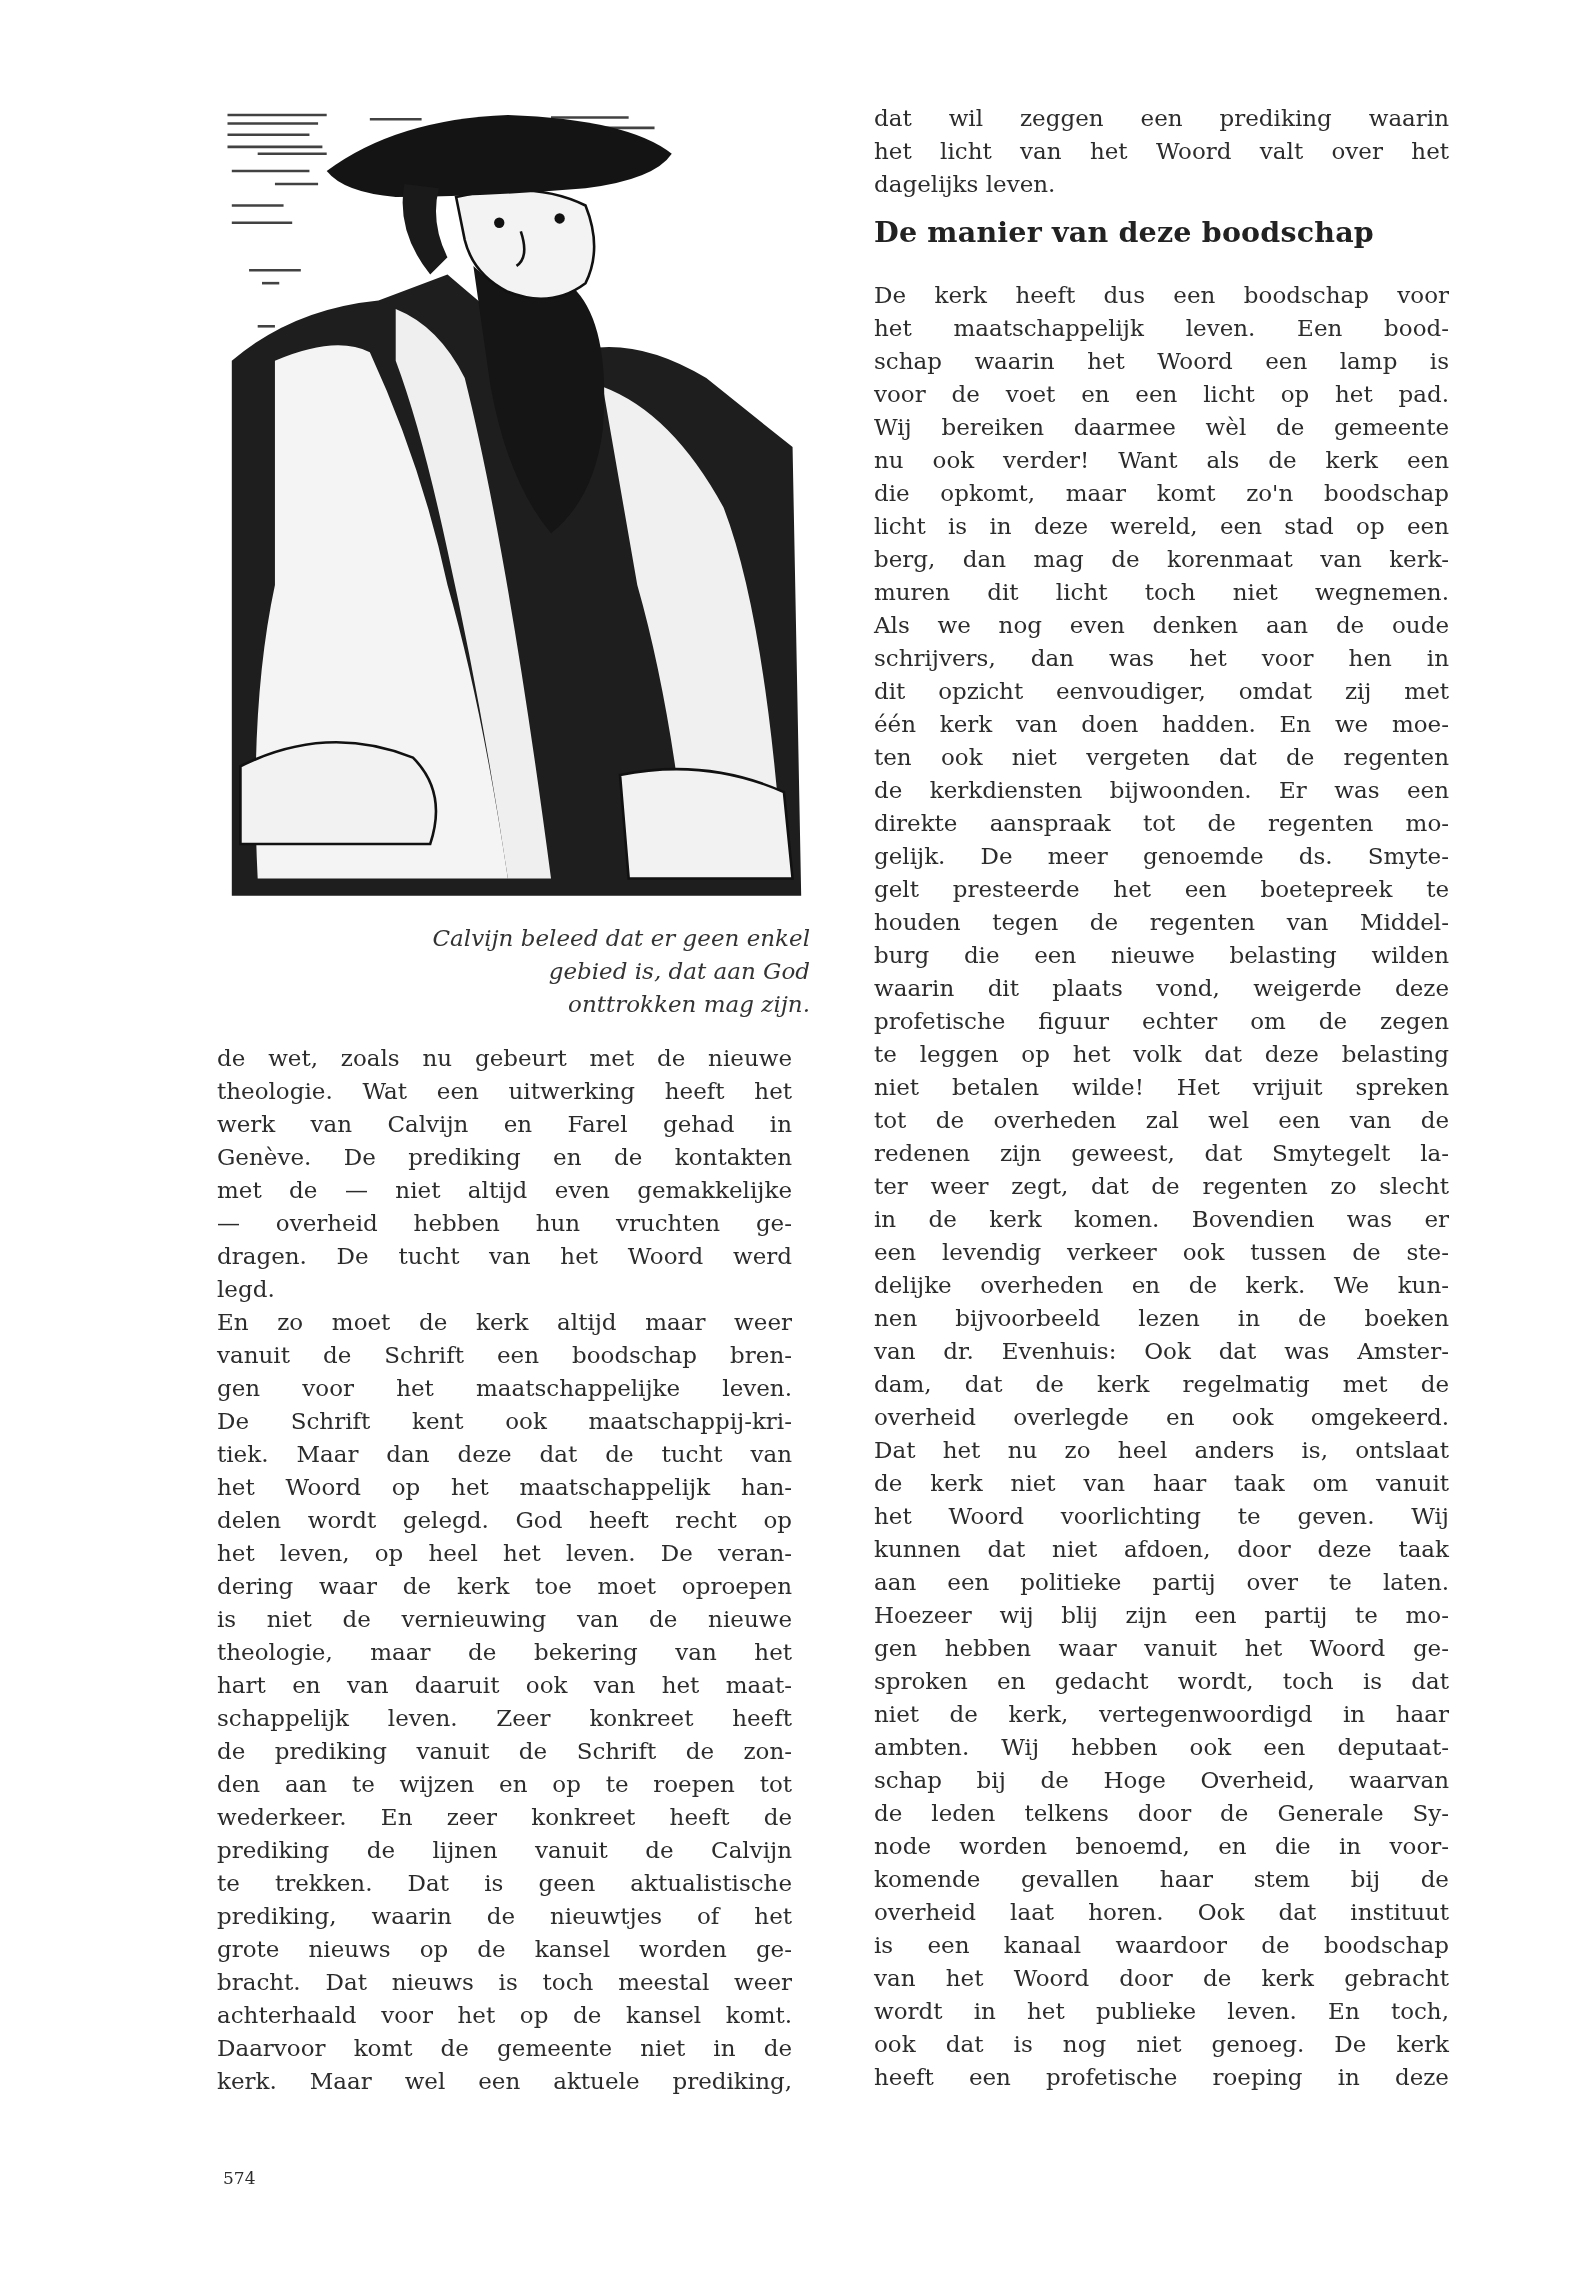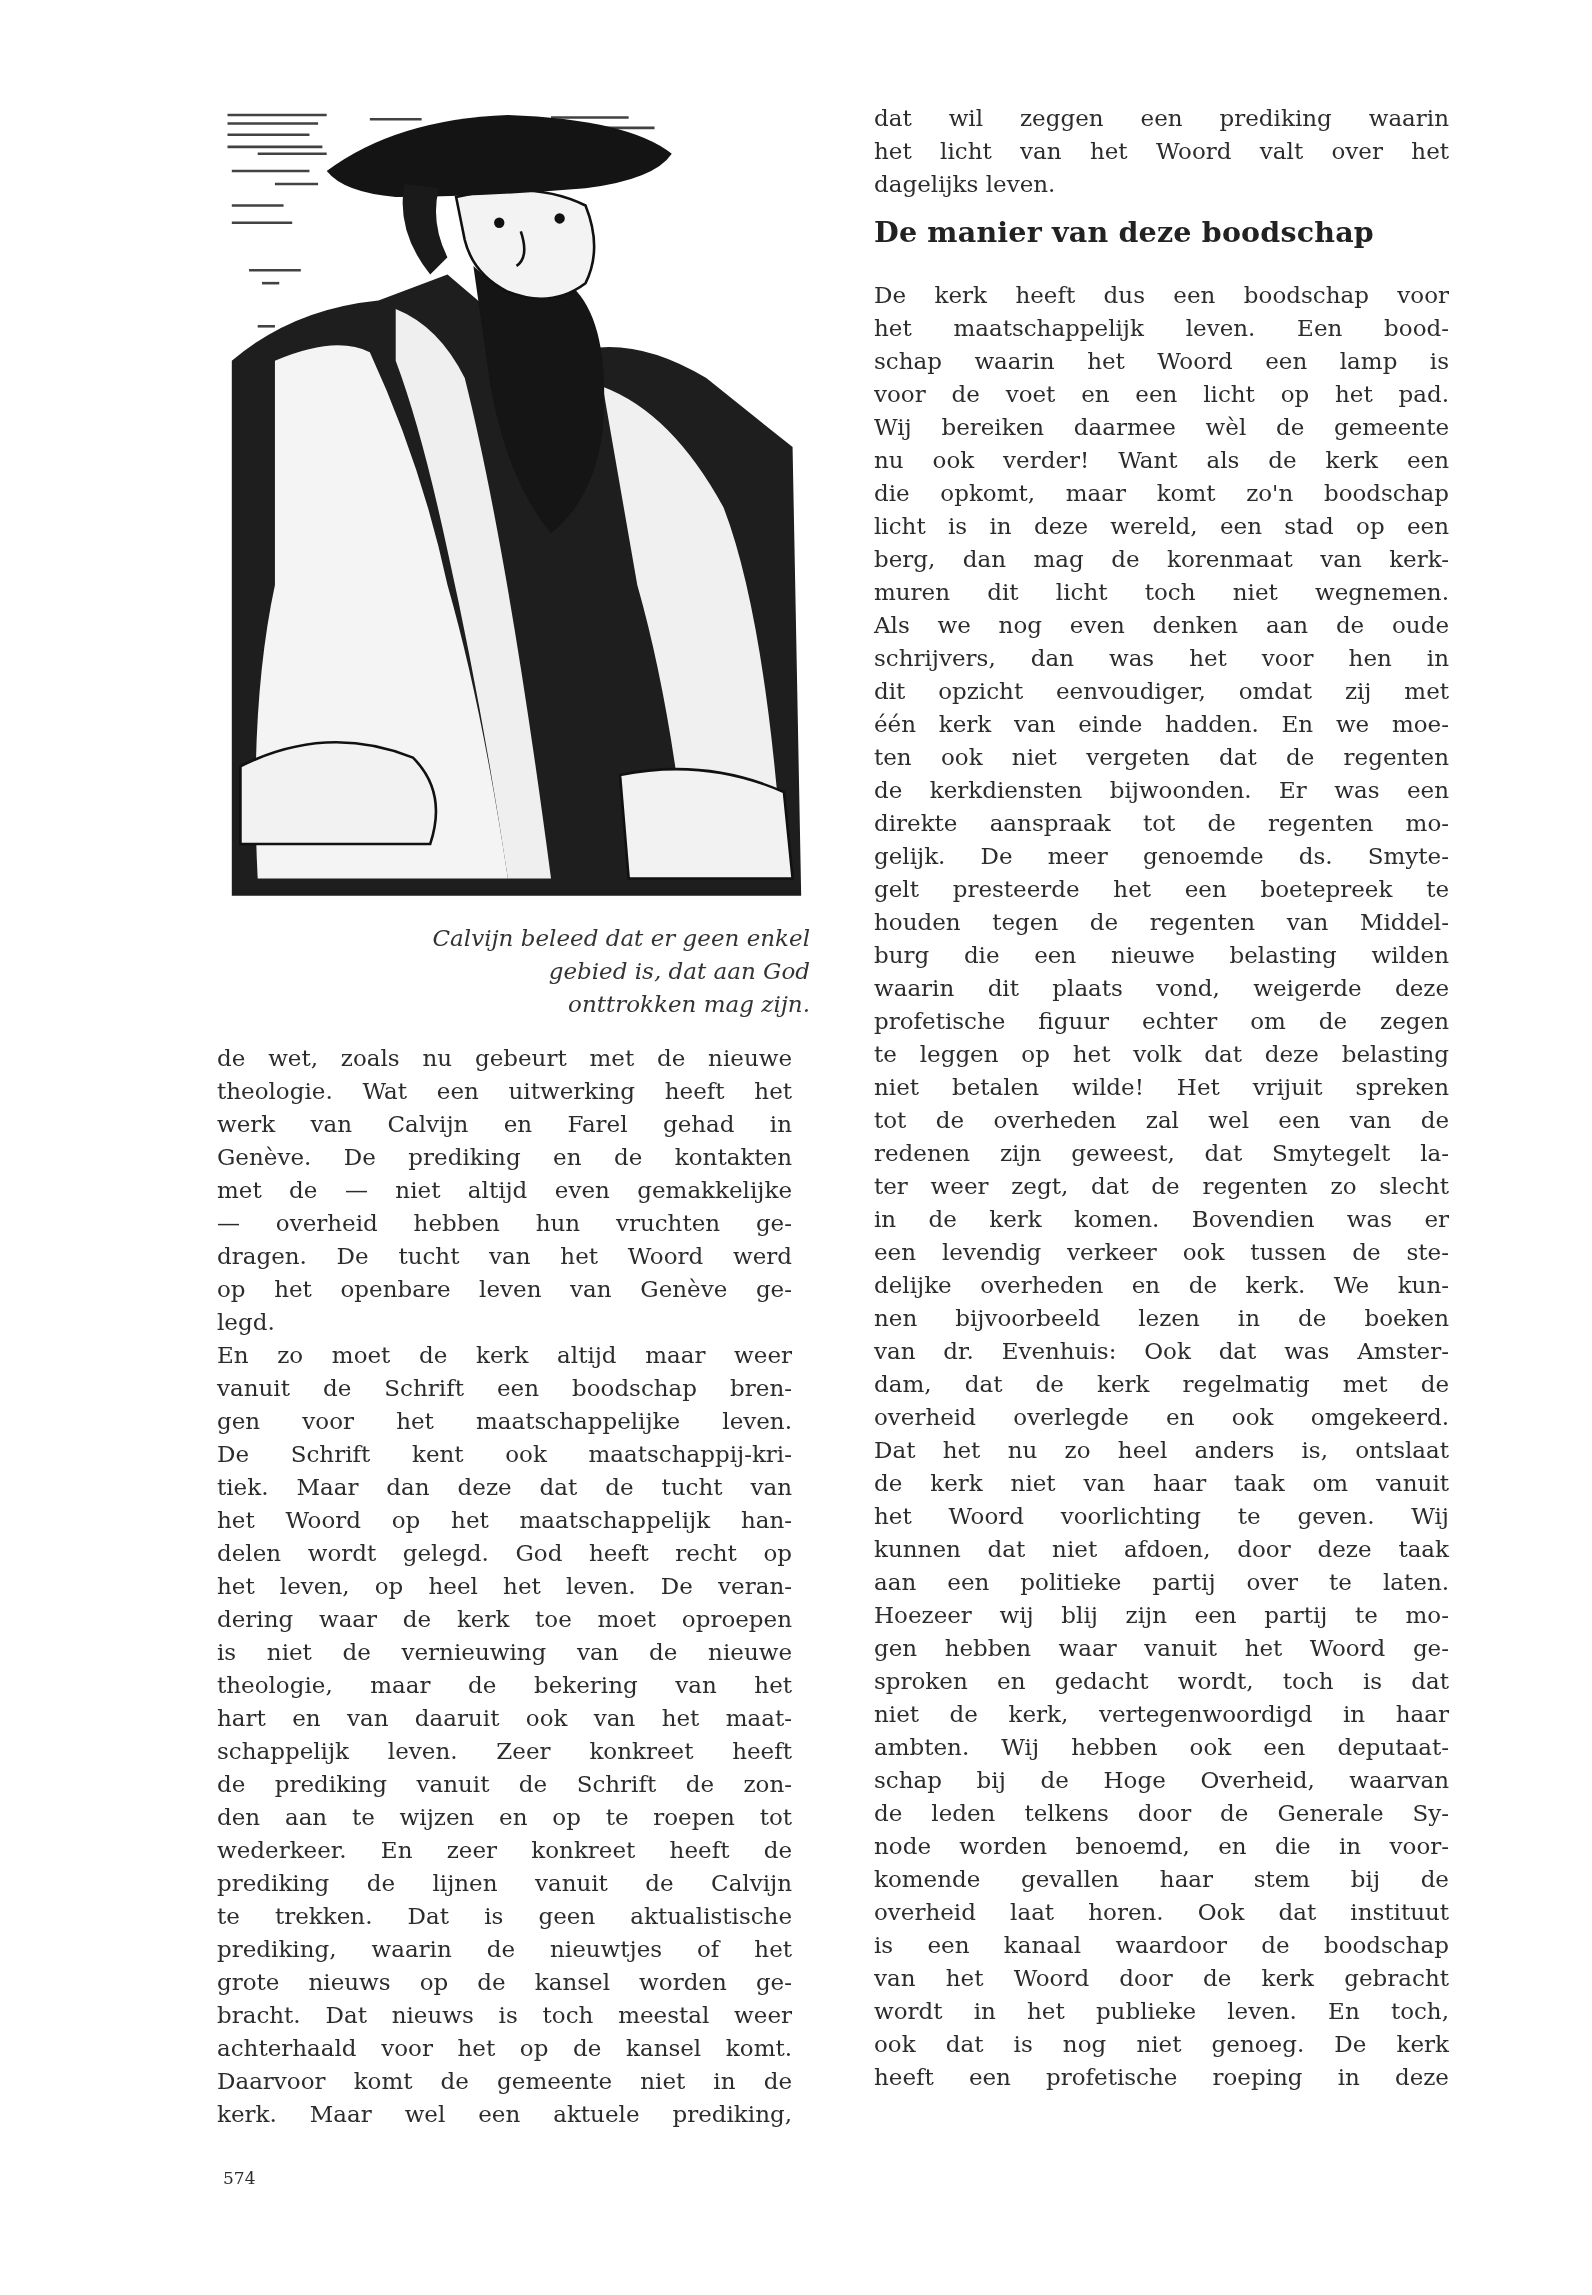--- a/index.html
+++ b/index.html
@@ -97,21 +97,20 @@
   </div>
 
   <div class="col col-left">
     <span class="ln">de wet, zoals nu gebeurt met de nieuwe</span>
     <span class="ln">theologie. Wat een uitwerking heeft het</span>
     <span class="ln">werk van Calvijn en Farel gehad in</span>
     <span class="ln">Genève. De prediking en de kontakten</span>
     <span class="ln">met de — niet altijd even gemakkelijke</span>
     <span class="ln">— overheid hebben hun vruchten ge-</span>
     <span class="ln">dragen. De tucht van het Woord werd</span>
-    <span class="ln">op het openbare leven van Genève ge-</span>
     <span class="ln last">legd.</span>
     <span class="ln">En zo moet de kerk altijd maar weer</span>
     <span class="ln">vanuit de Schrift een boodschap bren-</span>
     <span class="ln">gen voor het maatschappelijke leven.</span>
     <span class="ln">De Schrift kent ook maatschappij-kri-</span>
     <span class="ln">tiek. Maar dan deze dat de tucht van</span>
     <span class="ln">het Woord op het maatschappelijk han-</span>
     <span class="ln">delen wordt gelegd. God heeft recht op</span>
     <span class="ln">het leven, op heel het leven. De veran-</span>
     <span class="ln">dering waar de kerk toe moet oproepen</span>
@@ -145,21 +144,21 @@
     <span class="ln">voor de voet en een licht op het pad.</span>
     <span class="ln">Wij bereiken daarmee wèl de gemeente</span>
     <span class="ln">nu ook verder! Want als de kerk een</span>
     <span class="ln">die opkomt, maar komt zo'n boodschap</span>
     <span class="ln">licht is in deze wereld, een stad op een</span>
     <span class="ln">berg, dan mag de korenmaat van kerk-</span>
     <span class="ln">muren dit licht toch niet wegnemen.</span>
     <span class="ln">Als we nog even denken aan de oude</span>
     <span class="ln">schrijvers, dan was het voor hen in</span>
     <span class="ln">dit opzicht eenvoudiger, omdat zij met</span>
-    <span class="ln">één kerk van einde hadden. En we moe-</span>
+    <span class="ln">één kerk van doen hadden. En we moe-</span>
     <span class="ln">ten ook niet vergeten dat de regenten</span>
     <span class="ln">de kerkdiensten bijwoonden. Er was een</span>
     <span class="ln">direkte aanspraak tot de regenten mo-</span>
     <span class="ln">gelijk. De meer genoemde ds. Smyte-</span>
     <span class="ln">gelt presteerde het een boetepreek te</span>
     <span class="ln">houden tegen de regenten van Middel-</span>
     <span class="ln">burg die een nieuwe belasting wilden</span>
     <span class="ln">waarin dit plaats vond, weigerde deze</span>
     <span class="ln">profetische figuur echter om de zegen</span>
     <span class="ln">te leggen op het volk dat deze belasting</span>

